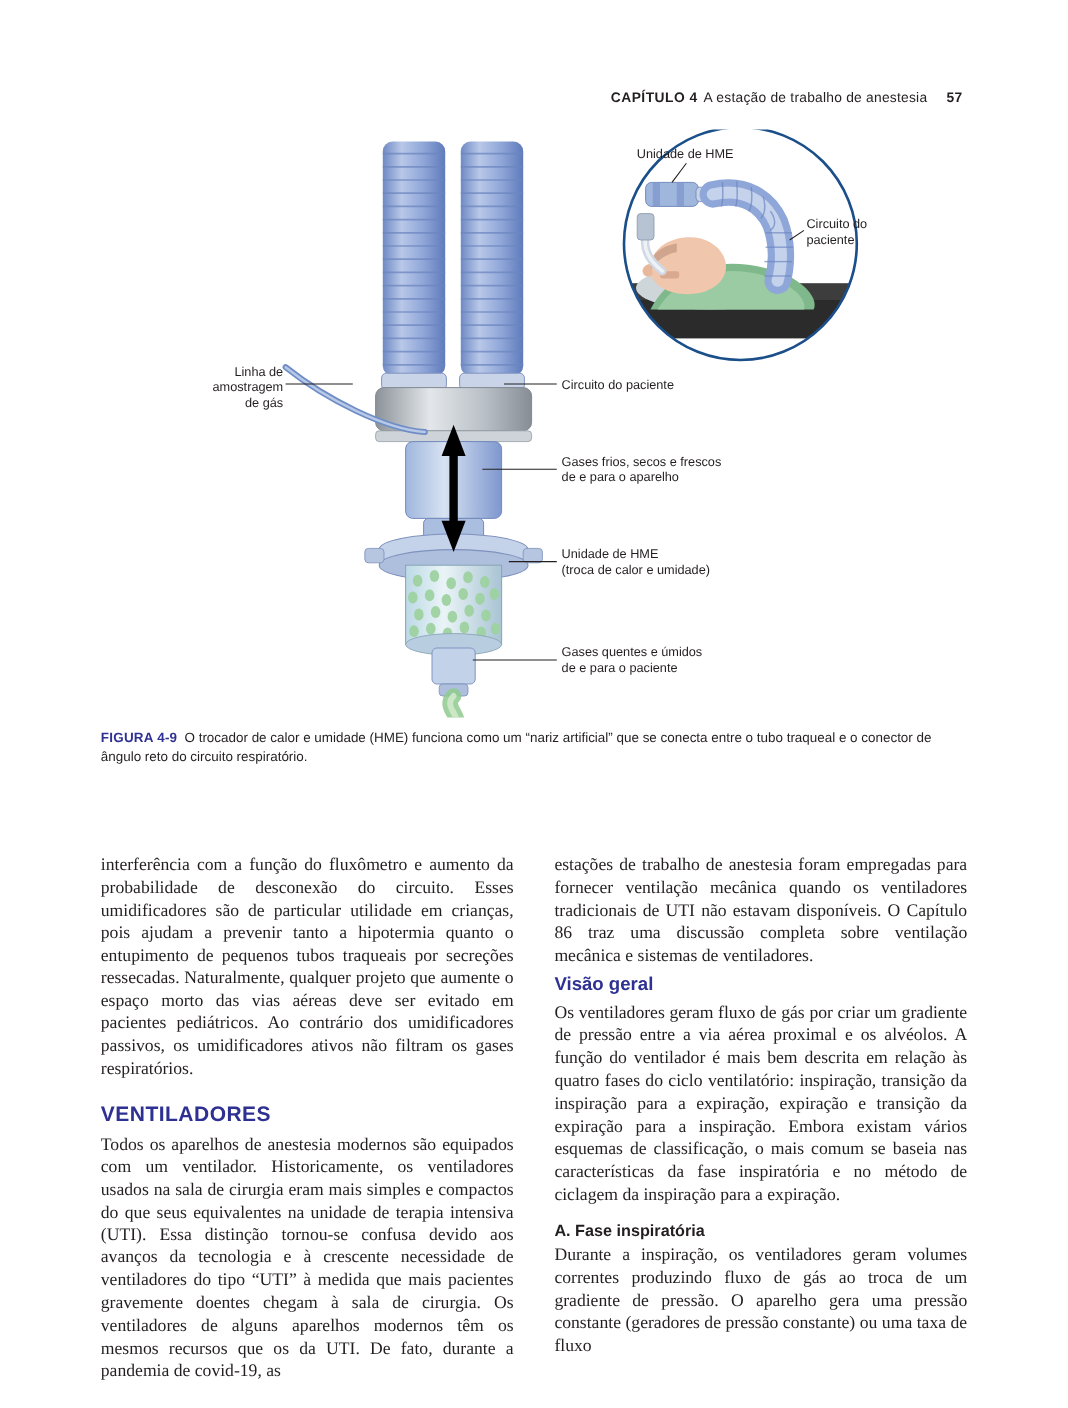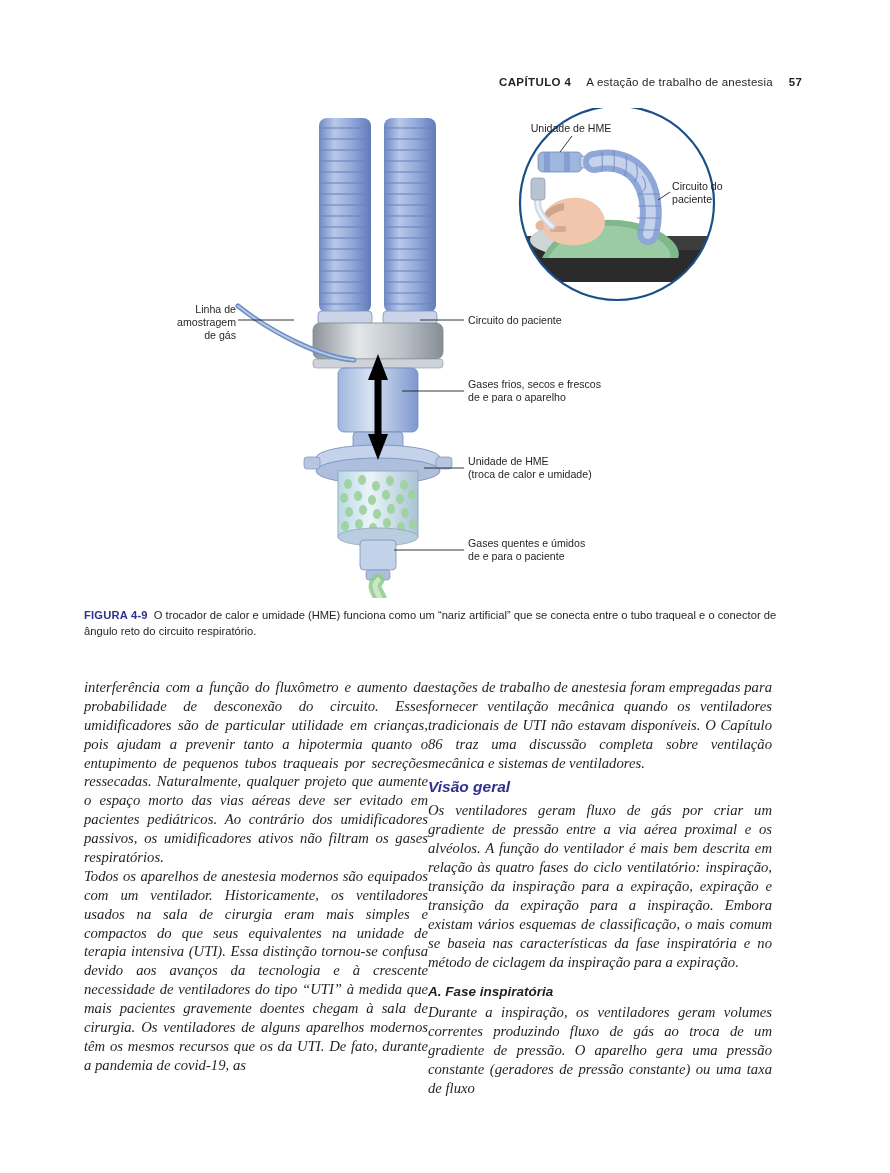--- a/index.html
+++ b/index.html
@@ -31,21 +31,21 @@
     color: #231f20;
     letter-spacing: 0.2px;
     white-space: nowrap;
   }
   .running-head .chap {
     letter-spacing: 0.4px;
     margin-left: 21px;
   }
   .running-head .title {
     font-weight: normal;
-    margin-left: 15px;
+    margin-left: 5px;
   }
   .running-head .pageno {
     margin-left: 16px;
     font-weight: bold;
   }
 
   
   .figure {
     position: absolute;
     left: 72px;
@@ -72,25 +72,25 @@
     letter-spacing: 0.2px;
   }
   .fig-caption .fig-text {
     margin-left: 6px;
   }
 
   
   .columns {
     position: absolute;
     left: 84px;
-    top: 678px;
+    top: 712px;
     width: 722px;
     height: 420px;
     display: flex;
-    font-style: italic;
+    gap: 34px;
   }
   .col {
     width: 344px;
   }
   .col p {
     margin: 0;
     font-size: 14.7px;
     line-height: 1.285;
     text-align: justify;
     text-justify: inter-word;
@@ -359,20 +359,21 @@
     </svg>
   </div>
 
   <div class="fig-caption">
     <span class="fig-label">FIGURA 4-9</span><span class="fig-text">O trocador de calor e umidade (HME) funciona como um “nariz artificial” que se conecta entre o tubo traqueal e o conector de ângulo reto do circuito respiratório.</span>
   </div>
 
   <div class="columns">
     <div class="col">
       <p>interferência com a função do fluxômetro e aumento da probabilidade de desconexão do circuito. Esses umidificadores são de particular utilidade em crianças, pois ajudam a prevenir tanto a hipotermia quanto o entupimento de pequenos tubos traqueais por secreções ressecadas. Naturalmente, qualquer projeto que aumente o espaço morto das vias aéreas deve ser evitado em pacientes pediátricos. Ao contrário dos umidificadores passivos, os umidificadores ativos não filtram os gases respiratórios.</p>
+      <h2 class="section-head">VENTILADORES</h2>
       <p>Todos os aparelhos de anestesia modernos são equipados com um ventilador. Historicamente, os ventiladores usados na sala de cirurgia eram mais simples e compactos do que seus equivalentes na unidade de terapia intensiva (UTI). Essa distinção tornou-se confusa devido aos avanços da tecnologia e à crescente necessidade de ventiladores do tipo “UTI” à medida que mais pacientes gravemente doentes chegam à sala de cirurgia. Os ventiladores de alguns aparelhos modernos têm os mesmos recursos que os da UTI. De fato, durante a pandemia de covid-19, as</p>
     </div>
     <div class="col">
       <p>estações de trabalho de anestesia foram empregadas para fornecer ventilação mecânica quando os ventiladores tradicionais de UTI não estavam disponíveis. O Capítulo 86 traz uma discussão completa sobre ventilação mecânica e sistemas de ventiladores.</p>
       <h3 class="sub-head">Visão geral</h3>
       <p>Os ventiladores geram fluxo de gás por criar um gradiente de pressão entre a via aérea proximal e os alvéolos. A função do ventilador é mais bem descrita em relação às quatro fases do ciclo ventilatório: inspiração, transição da inspiração para a expiração, expiração e transição da expiração para a inspiração. Embora existam vários esquemas de classificação, o mais comum se baseia nas características da fase inspiratória e no método de ciclagem da inspiração para a expiração.</p>
       <h4 class="sub-head-b">A. Fase inspiratória</h4>
       <p>Durante a inspiração, os ventiladores geram volumes correntes produzindo fluxo de gás ao troca de um gradiente de pressão. O aparelho gera uma pressão constante (geradores de pressão constante) ou uma taxa de fluxo</p>
     </div>
   </div>

